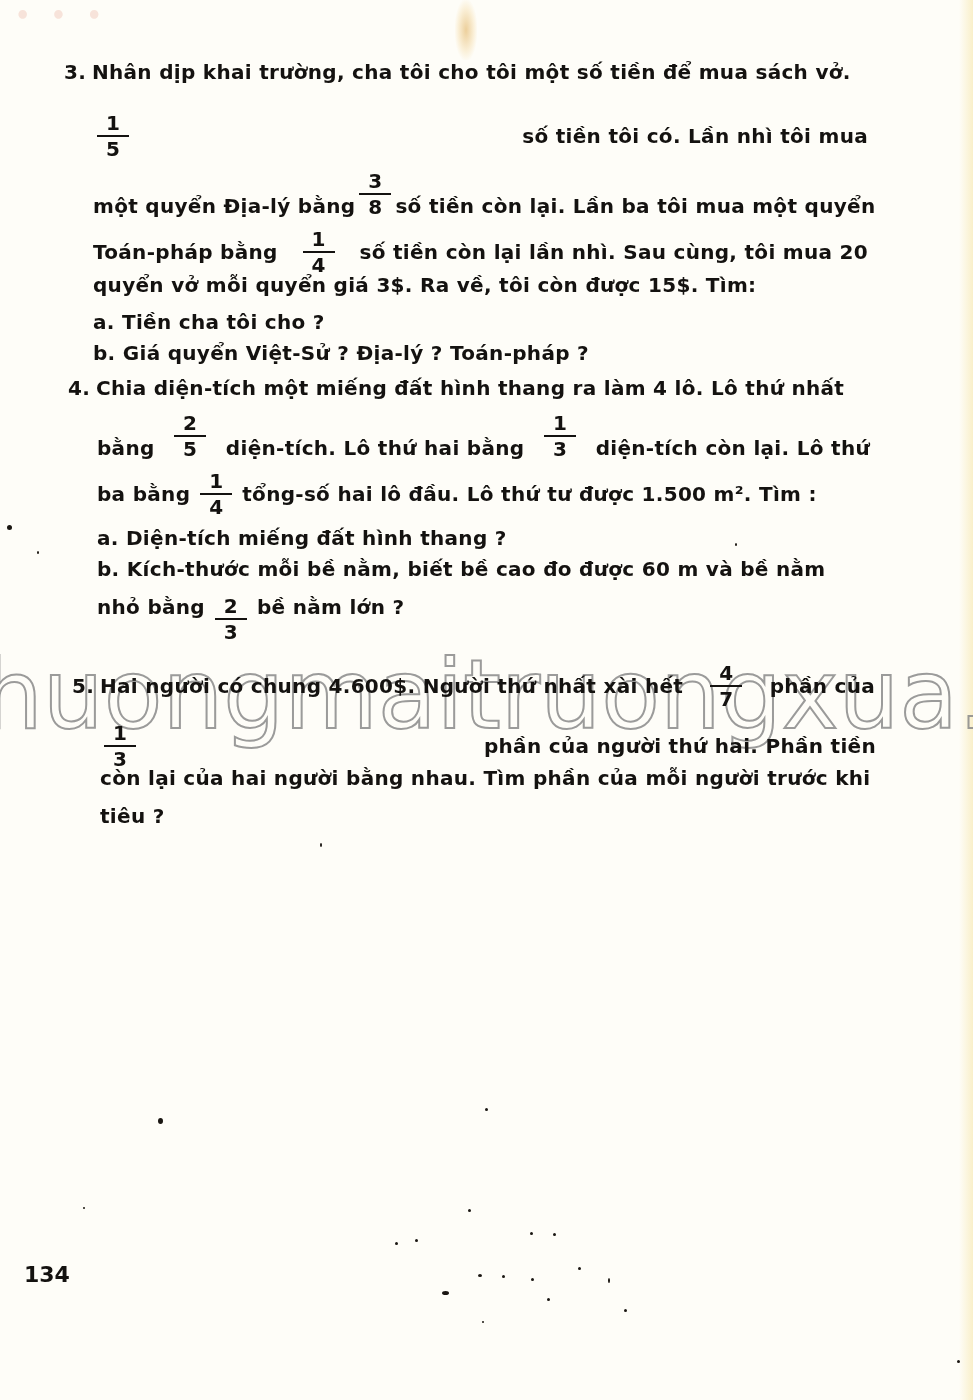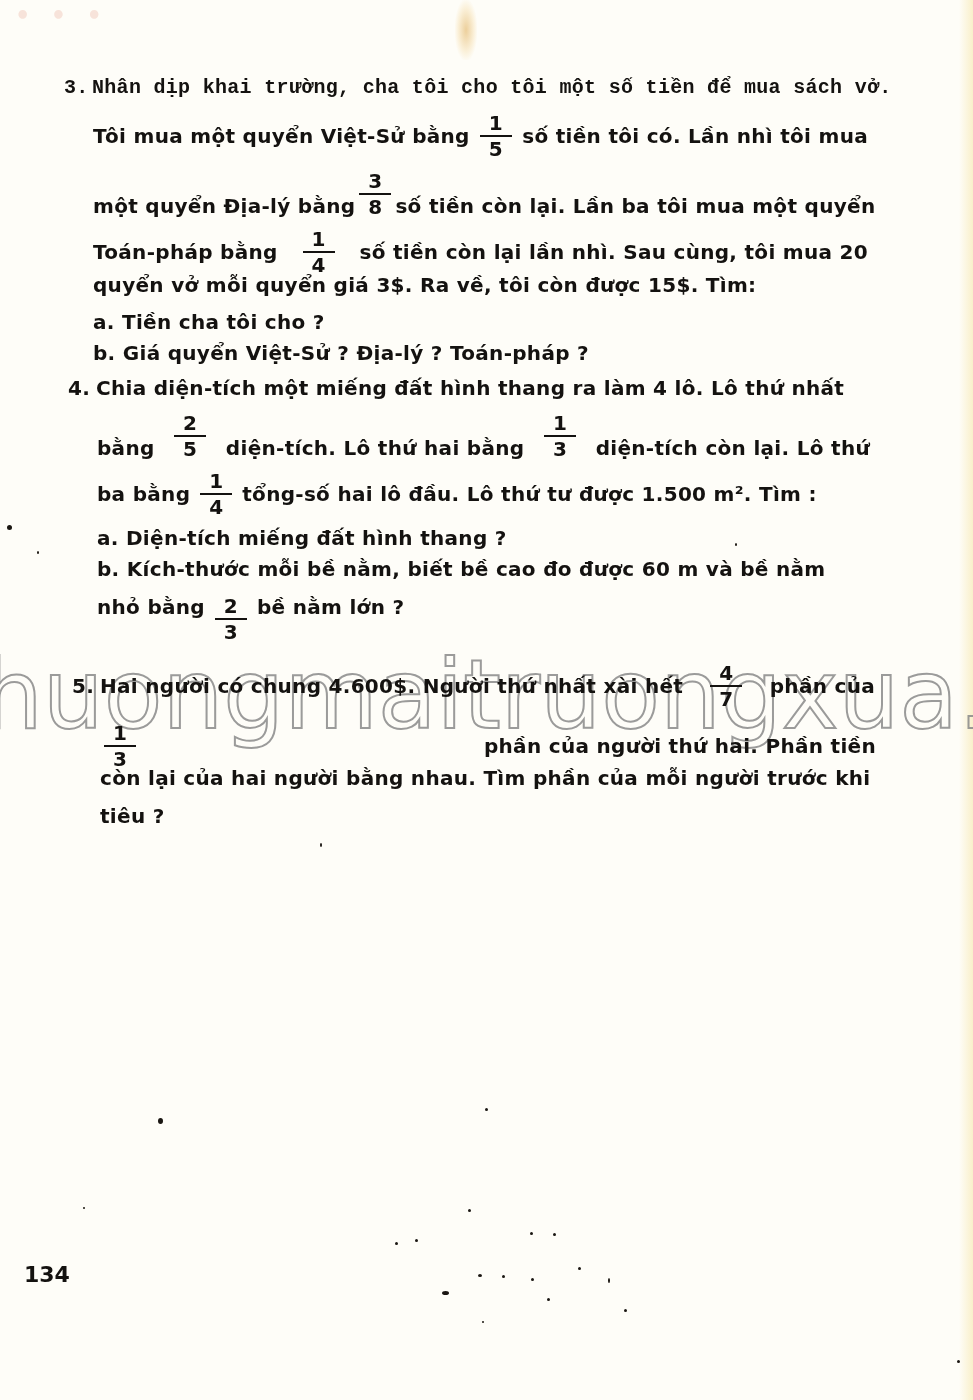--- a/index.html
+++ b/index.html
@@ -108,28 +108,27 @@
 </head>
 <body>
 
 <div class="page">
 
   <div class="edge-strip"></div>
   <div class="stain"></div>
   <div class="bleed">• • •</div>
 
   <section>
-    <div class="line justify" style="left:64px; top:76px; width:803px;font-family:Liberation Mono, monospace;">
+    <div class="line justify" style="left:64px; top:60px; width:803px;">
       <span>
         <span class="num">3.</span><span>Nhân dịp khai trường, cha tôi cho tôi một số tiền để mua sách vở.</span>
       </span>
     </div>
 
     <div class="line" style="left:93px; top:112px; width:775px; display:flex; align-items:center; justify-content:space-between;">
-      <span>Tôi mua một quyển Việt-Sử bằng</span>
       <span class="frac">
         <span class="n">1</span>
         <span class="bar"></span>
         <span class="d">5</span>
       </span>
       <span>số tiền tôi có. Lần nhì tôi mua</span>
     </div>
 
     <div class="line" style="left:93px; top:170px; width:775px; display:flex; align-items:flex-end; justify-content:space-between;">
       <span>một quyển Địa-lý bằng</span>

